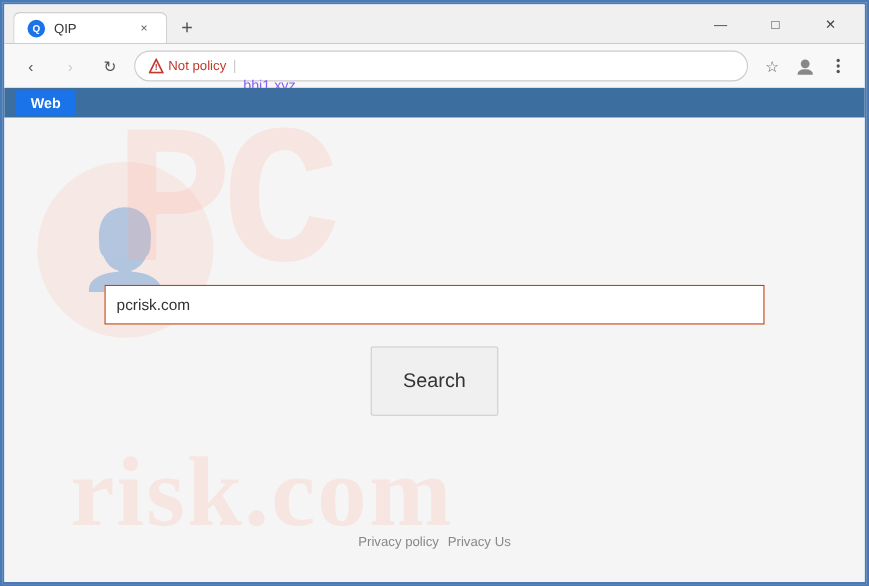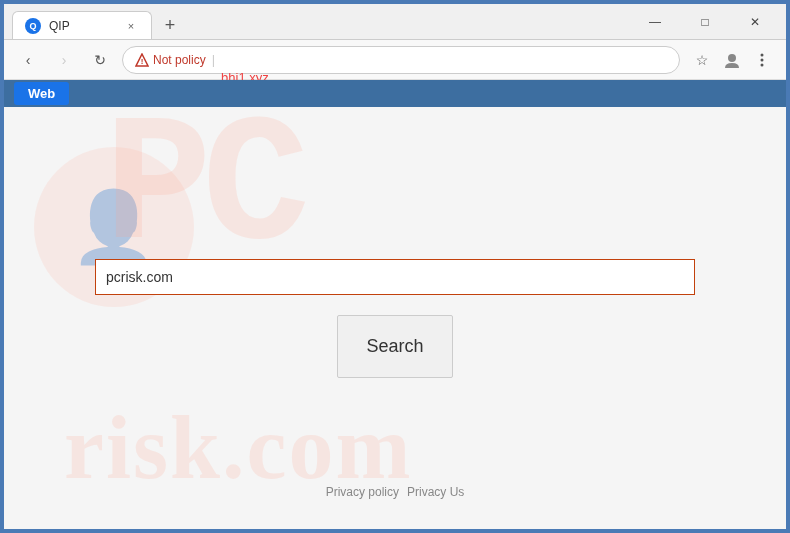--- a/index.html
+++ b/index.html
@@ -151,21 +151,21 @@
 
     .security-warning {
       display: flex;
       align-items: center;
       gap: 4px;
       color: #c0392b;
       font-size: 12px;
     }
 
     .address-url {
-      color: #ef4444;
+      color: #8b5cf6;
       font-size: 13px;
       margin-top: 36px;
     }
 
     .address-separator {
       color: #ccc;
       font-size: 13px;
     }
 
     .nav-right-icons {

